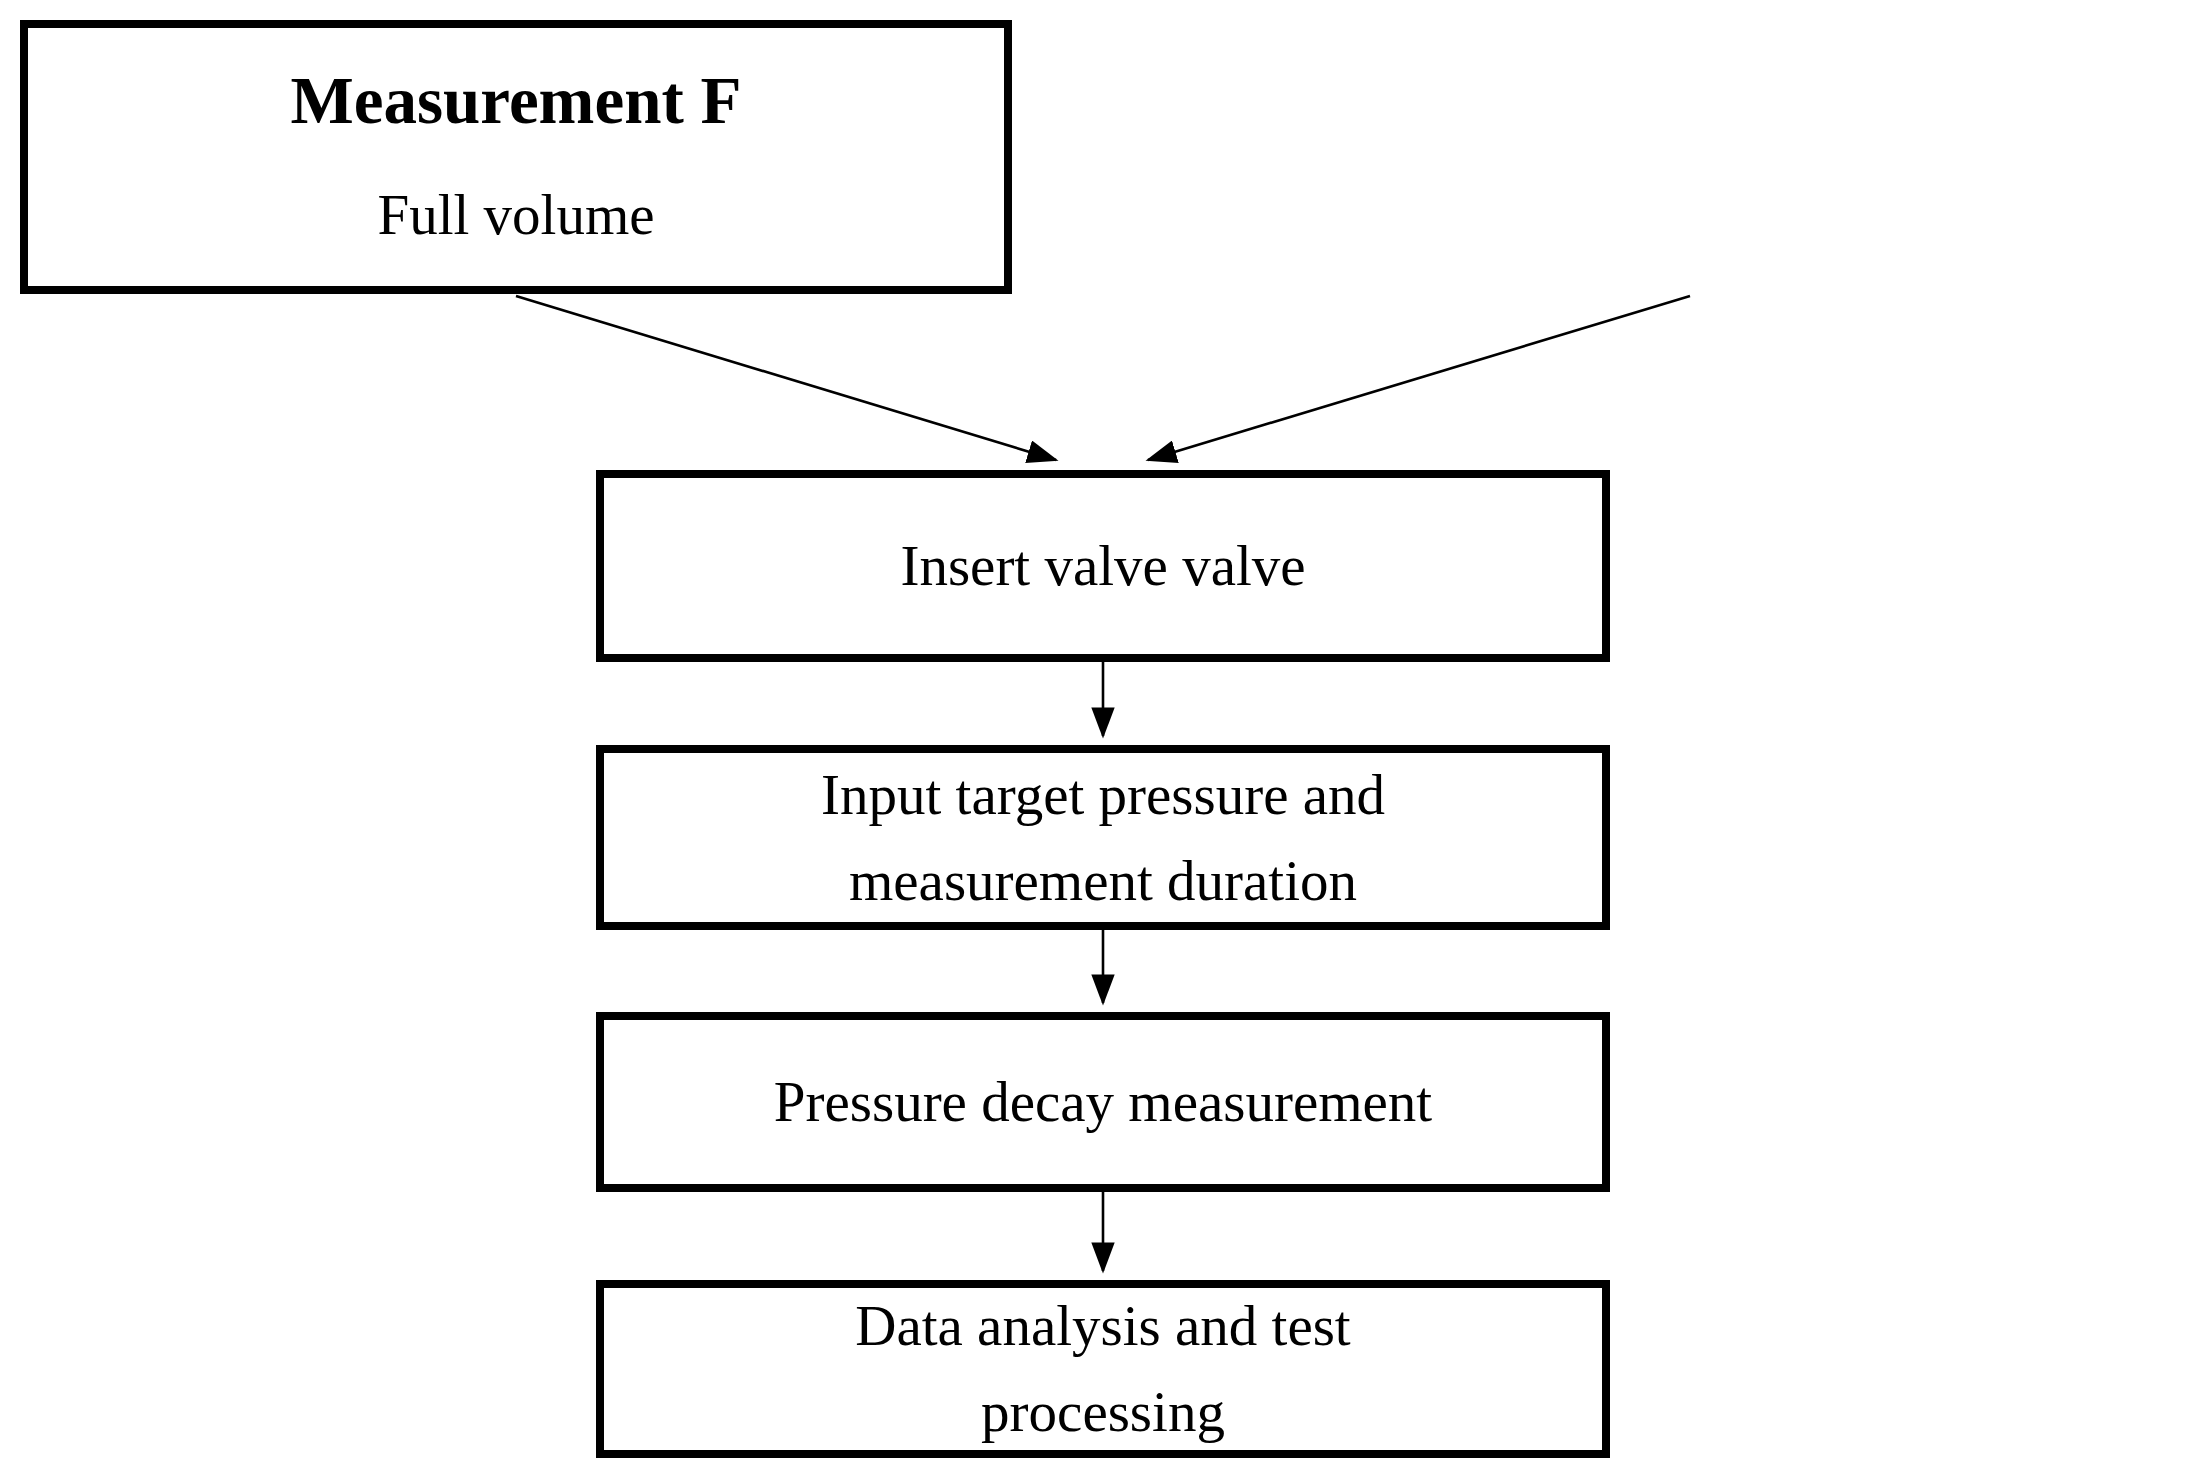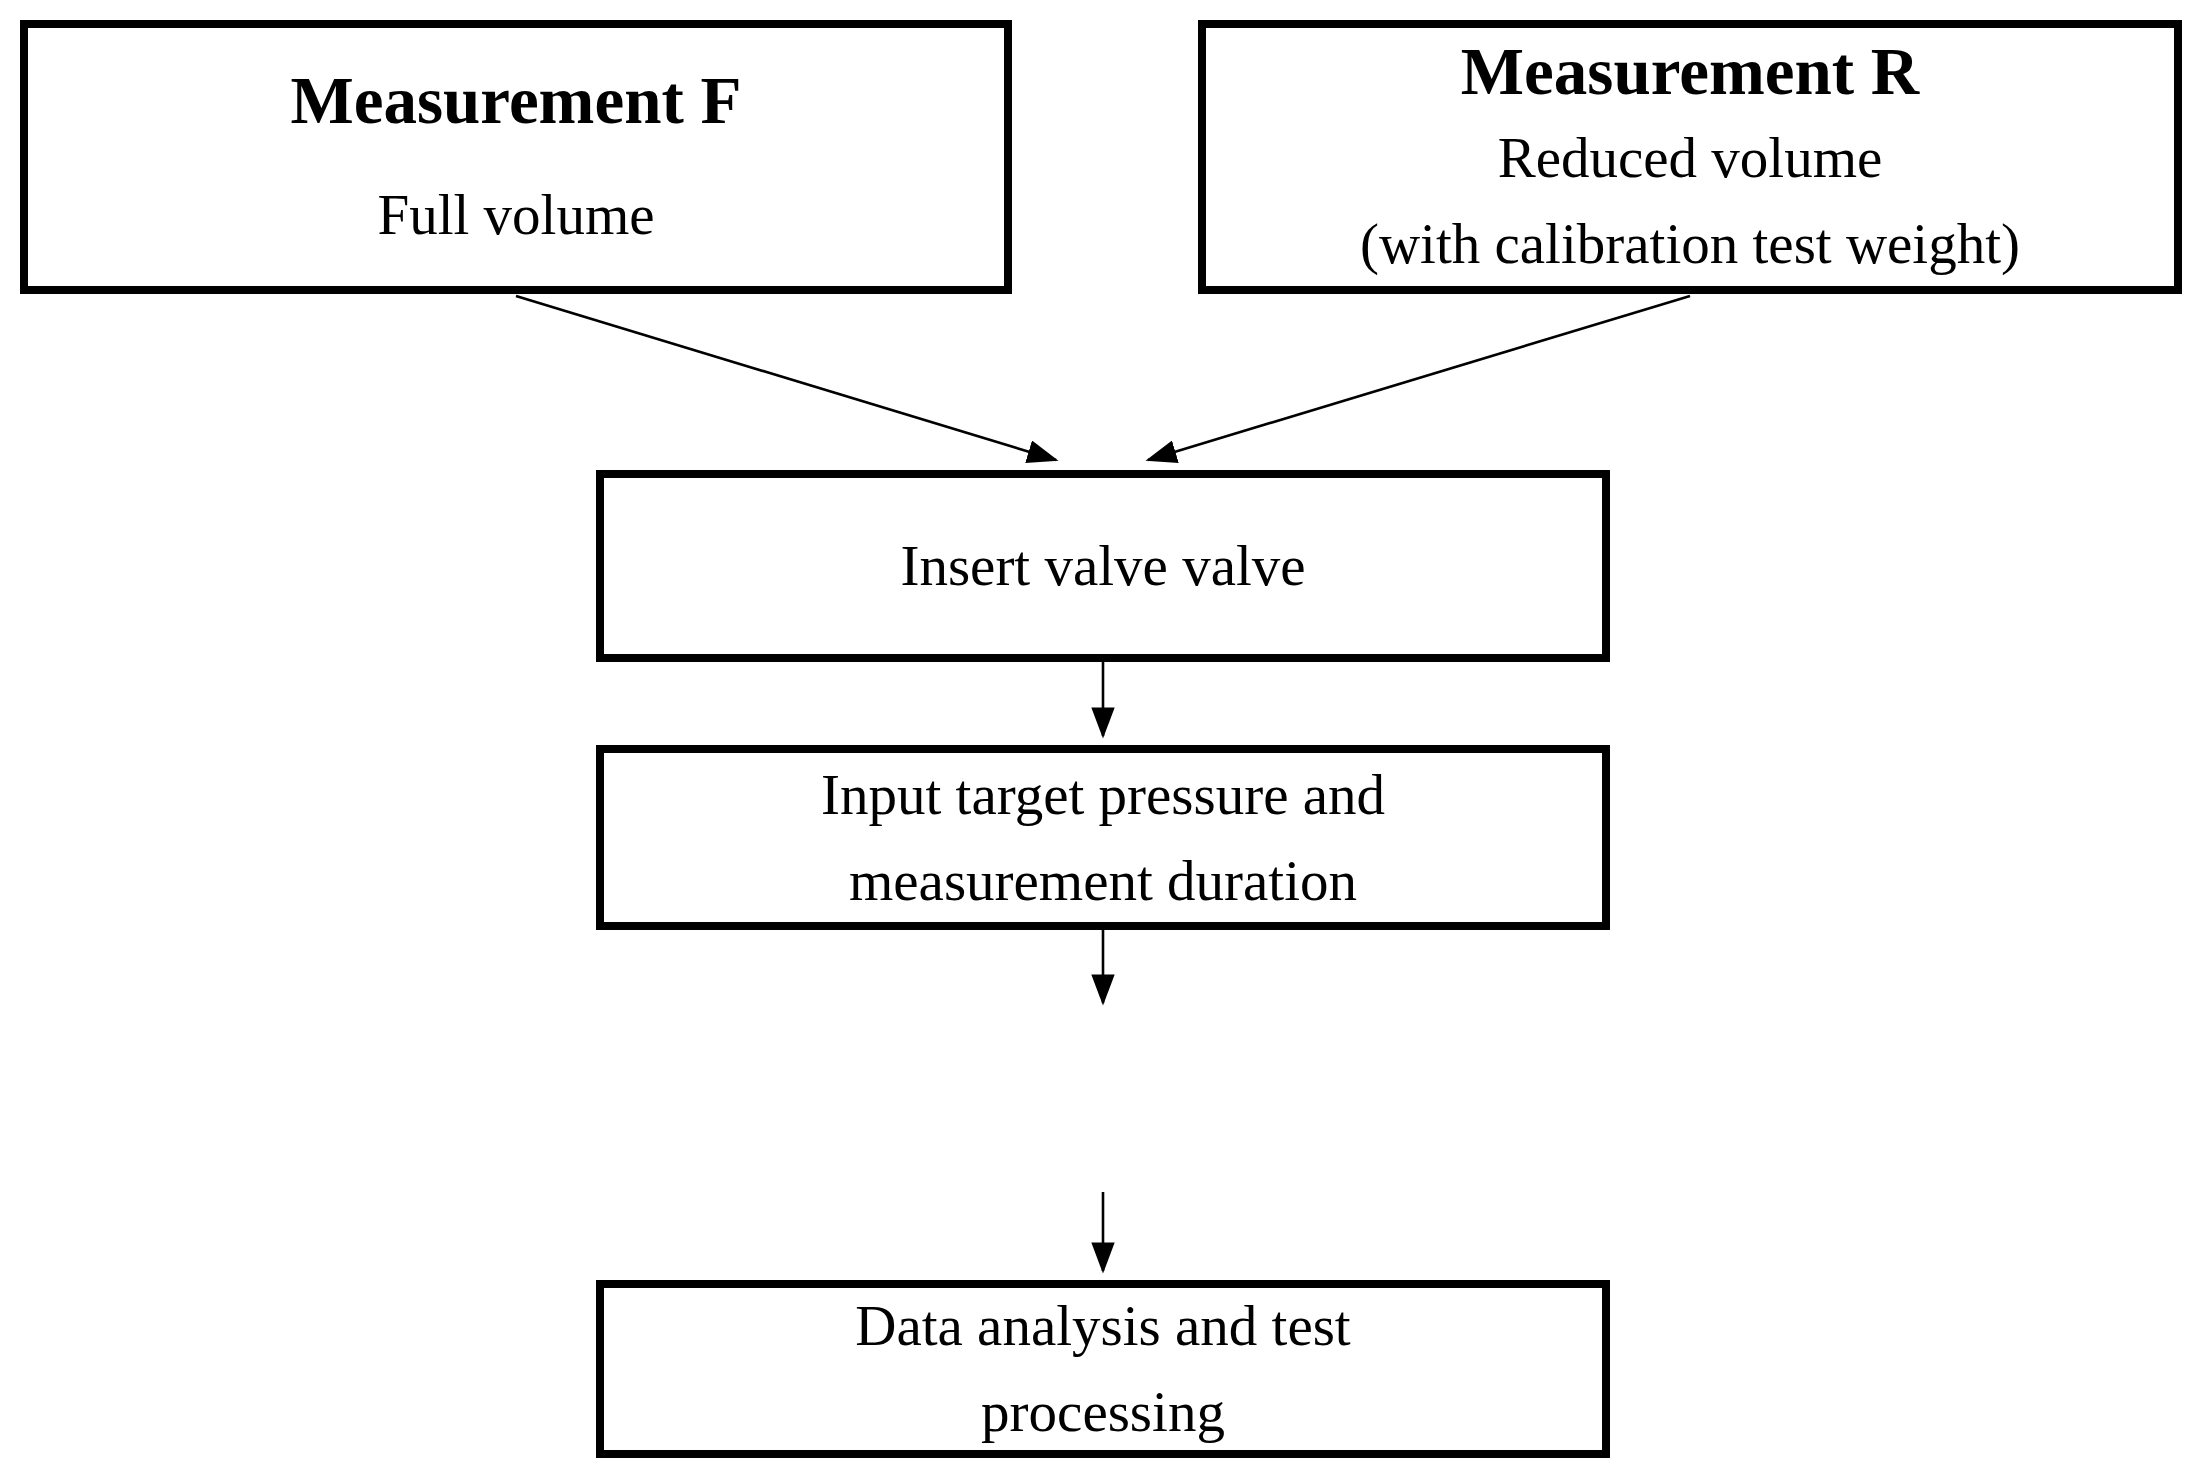--- a/index.html
+++ b/index.html
@@ -74,34 +74,32 @@
     <line x1="1103" y1="662" x2="1103" y2="736" marker-end="url(#ah)"></line>
     <line x1="1103" y1="930" x2="1103" y2="1003" marker-end="url(#ah)"></line>
     <line x1="1103" y1="1192" x2="1103" y2="1271" marker-end="url(#ah)"></line>
   </svg>
 
   <div class="node n1">
     <span class="line title">Measurement F</span>
     <span class="line">Full volume</span>
   </div>
 
-  <div class="node n2">
-    <span class="line title">Measurement R</span>
-    <span class="line">Reduced volume</span>
-    <span class="line">(with calibration test weight)</span>
-  </div>
 
   <div class="node n3">
     <span class="line">Insert valve valve</span>
   </div>
 
   <div class="node n4">
     <span class="line">Input target pressure and</span>
     <span class="line">measurement duration</span>
   </div>
 
+  <div class="node n5">
+    <span class="line">Pressure decay measurement</span>
+  </div>
 
   <div class="node n6">
     <span class="line">Data analysis and test</span>
     <span class="line">processing</span>
   </div>
 
 </div>
 
 </body></html>

